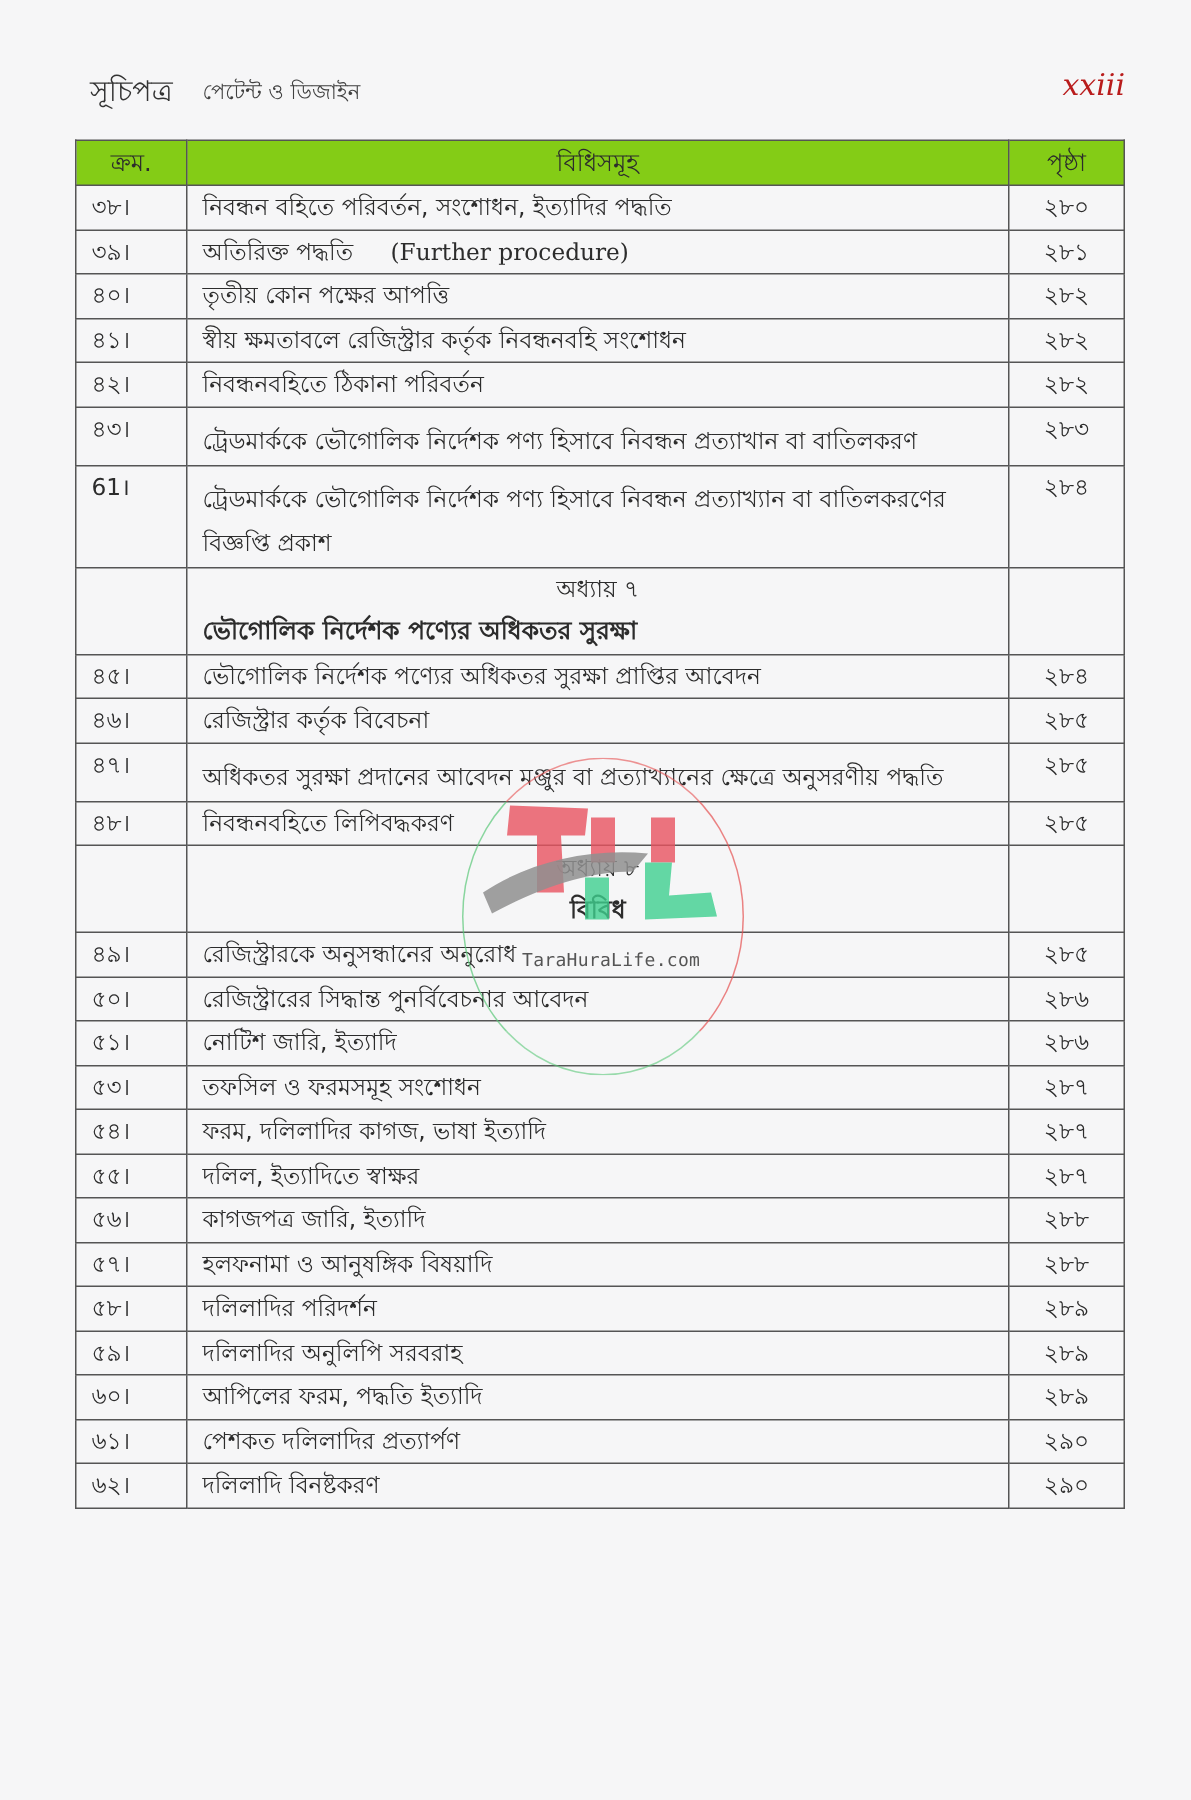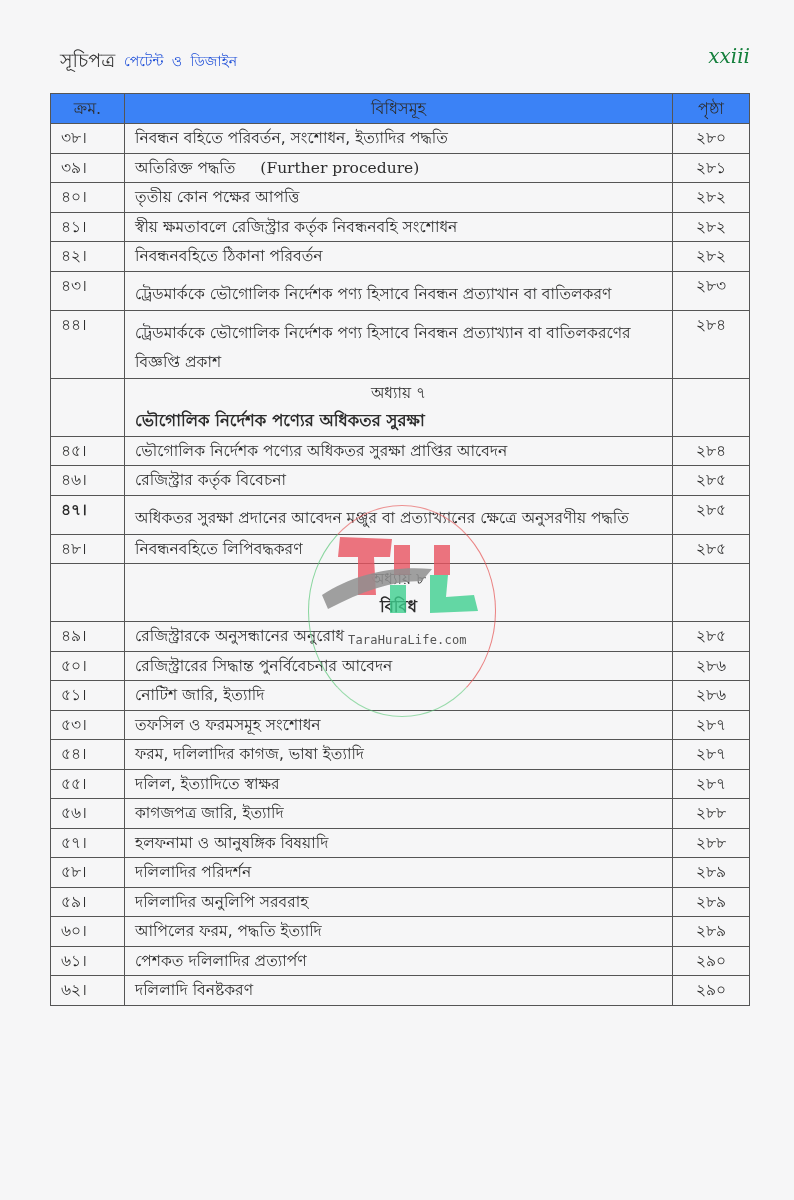--- a/index.html
+++ b/index.html
@@ -10,41 +10,41 @@
     color: #2a2a2a;
     position: relative;
   }
   .page-header {
     position: absolute; left: 60px; right: 44px; top: 40px; height: 34px;
   }
   .page-header .section {
     position: absolute; left: 0; top: 6px; font-size: 19px; color: #333;
   }
   .page-header .bleed {
-    position: absolute; left: 64px; top: 10px; font-size: 14px; color: #1d4ed8; font-family: Liberation Mono, monospace;
+    position: absolute; left: 75px; top: 10px; font-size: 14px; color: #404040;
   }
   .page-header .pageno {
     position: absolute; right: 0; top: 4px;
     font-family: "DejaVu Serif", "Liberation Serif", serif;
-    font-style: italic; font-size: 20px; color: #15803d;
+    font-style: italic; font-size: 20px; color: #b91c1c;
   }
   table.toc {
     position: absolute; left: 50px; top: 93px; width: 700px;
     border-collapse: collapse; table-layout: fixed;
   }
   table.toc td, table.toc th {
     border: 1.5px solid #555;
     padding: 0 10px;
     font-size: 15.5px; font-weight: normal;
     vertical-align: middle;
     line-height: 28px;
     color: #2c2c2c;
   }
   table.toc th {
-    background: #3b82f6; height: 29px; text-align: center; font-size: 16px;
+    background: #84cc16; height: 29px; text-align: center; font-size: 16px;
   }
   col.c1 { width: 74px; } col.c3 { width: 77px; }
   td.num { text-align: left; padding-left: 9px; }
   td.pg { text-align: center; }
   tr.single td { height: 28.5px; }
   tr.double td.title { line-height: 29px; padding-top: 8px; padding-bottom: 1px; }
   tr.chapter td { height: 57px; }
   tr.chapter td.title { text-align: center; line-height: 28px; }
   .ch-label { display: block; font-size: 15.5px; }
   .ch-name { display: block; font-size: 16.5px; font-weight: bold; }
@@ -117,21 +117,21 @@
       <td class="num">৪২।</td>
       <td class="title">নিবন্ধনবহিতে ঠিকানা পরিবর্তন</td>
       <td class="pg">২৮২</td>
     </tr>
     <tr class="double">
       <td class="num" style="vertical-align:top;">৪৩।</td>
       <td class="title">ট্রেডমার্ককে ভৌগোলিক নির্দেশক পণ্য হিসাবে নিবন্ধন প্রত্যাখান বা বাতিলকরণ</td>
       <td class="pg" style="vertical-align:top;">২৮৩</td>
     </tr>
     <tr class="double">
-      <td class="num" style="vertical-align:top;">৪৪।</td>
+      <td class="num" style="vertical-align:top;">61।</td>
       <td class="title">ট্রেডমার্ককে ভৌগোলিক নির্দেশক পণ্য হিসাবে নিবন্ধন প্রত্যাখ্যান বা বাতিলকরণের বিজ্ঞপ্তি প্রকাশ</td>
       <td class="pg" style="vertical-align:top;">২৮৪</td>
     </tr>
     <tr class="chapter left">
       <td></td>
       <td class="title">
         <span class="ch-label">অধ্যায় ৭</span>
         <span class="ch-name">ভৌগোলিক নির্দেশক পণ্যের অধিকতর সুরক্ষা</span>
       </td>
       <td></td>
@@ -140,21 +140,21 @@
       <td class="num">৪৫।</td>
       <td class="title">ভৌগোলিক নির্দেশক পণ্যের অধিকতর সুরক্ষা প্রাপ্তির আবেদন</td>
       <td class="pg">২৮৪</td>
     </tr>
     <tr class="single">
       <td class="num">৪৬।</td>
       <td class="title">রেজিস্ট্রার কর্তৃক বিবেচনা</td>
       <td class="pg">২৮৫</td>
     </tr>
     <tr class="double">
-      <td class="num" style="vertical-align:top;font-weight:bold;">৪৭।</td>
+      <td class="num" style="vertical-align:top;">৪৭।</td>
       <td class="title">অধিকতর সুরক্ষা প্রদানের আবেদন মঞ্জুর বা প্রত্যাখ্যানের ক্ষেত্রে অনুসরণীয় পদ্ধতি</td>
       <td class="pg" style="vertical-align:top;">২৮৫</td>
     </tr>
     <tr class="single">
       <td class="num">৪৮।</td>
       <td class="title">নিবন্ধনবহিতে লিপিবদ্ধকরণ</td>
       <td class="pg">২৮৫</td>
     </tr>
     <tr class="chapter">
       <td></td>

